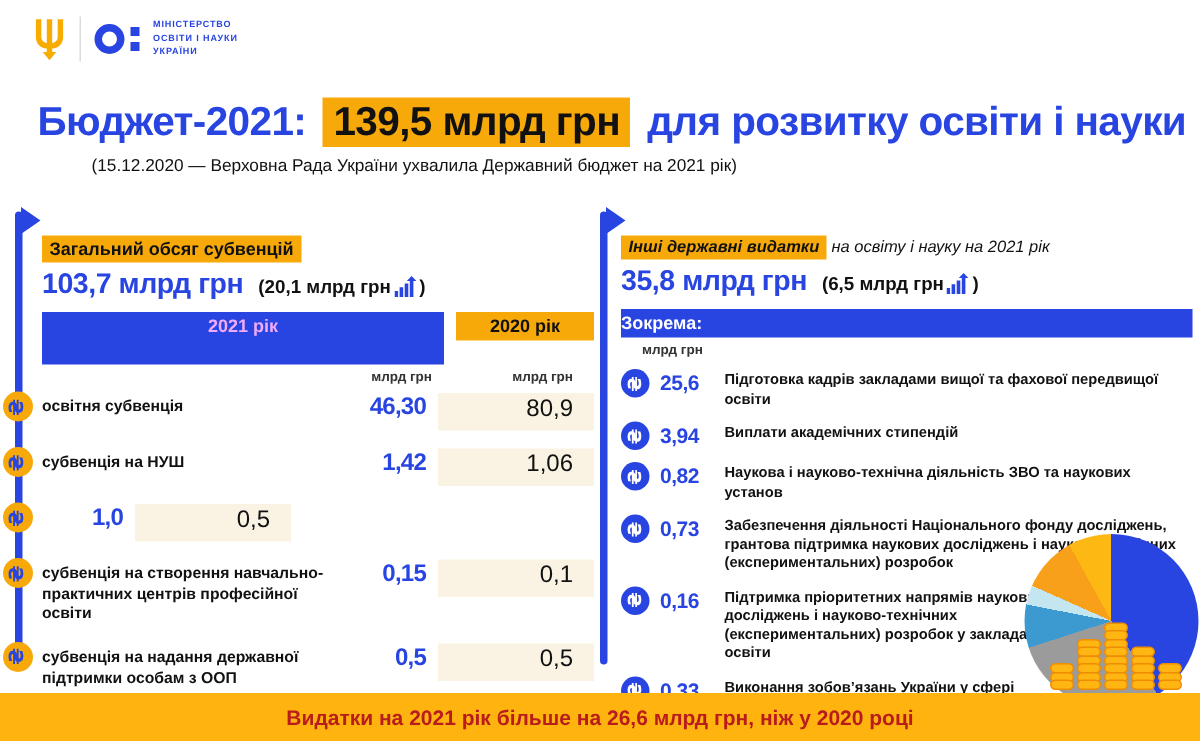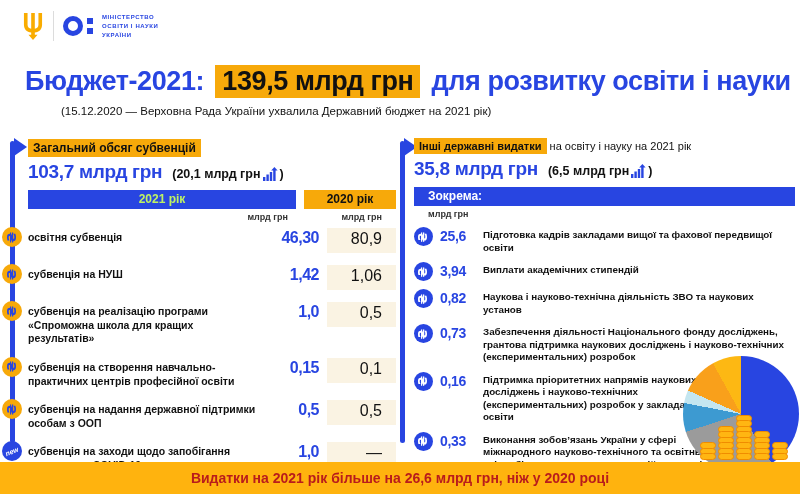--- a/index.html
+++ b/index.html
@@ -20,61 +20,61 @@
   .title { position:absolute; left:25px; top:66px; font-size:27px; font-weight:bold; letter-spacing:-0.4px; white-space:nowrap; }
   .title .blue { color:#2845E1; }
   .title .hl { background:#F7A90A; color:#111; padding:1px 7px 2px; margin:0 4px; }
   .subtitle { position:absolute; left:25px; top:105px; font-size:11.5px; color:#111;margin-left:36px; }
 
   
   .section { position:absolute; top:138px; }
   .v-line { position:absolute; left:0; top:3px; width:5px; border-radius:3px; background:#2845E1; }
   .v-arrow { position:absolute; left:4px; top:0; width:0; height:0;
              border-top:9px solid transparent; border-bottom:9px solid transparent; border-left:13px solid #2845E1; }
-  .hl-label { display:inline-block; background:#F7A90A; color:#111; font-weight:bold; font-size:12px; padding:2px 5px; }
+  .hl-label { display:inline-block; background:#F7A90A; color:#111; font-weight:bold; font-size:12px; padding:2px 5px;margin-top:19px; }
   .amount-row { display:flex; align-items:baseline; gap:10px; margin-top:4px; }
   .amount { color:#2845E1; font-weight:bold; font-size:19px; letter-spacing:-0.3px; }
   .delta { font-size:12.5px; color:#111; font-weight:bold; display:flex; align-items:center; gap:2px; }
   .unit { font-size:9px; font-weight:bold; color:#333; }
 
   
   #left-section { left:10px; width:386px; }
   #left-section .v-line { height:302px; }
   .left-content { margin-left:18px; position:relative; }
   .tbl-head { display:flex; gap:8px; margin-top:7px; }
-  .th-2021 { flex:1; background:#2845E1; color:#bef264; font-weight:bold; font-size:12px; text-align:center; height:19px; line-height:19px; }
+  .th-2021 { flex:1; background:#2845E1; color:#f0abfc; font-weight:bold; font-size:12px; text-align:center; height:35px; line-height:19px; }
   .th-2020 { width:92px; background:#F7A90A; color:#111; font-weight:bold; font-size:12px; text-align:center; height:19px; line-height:19px; }
   .tbl-units { display:flex; gap:8px; margin:3px 0 6px; }
   .tbl-units .u1 { flex:1; text-align:right; padding-right:8px; }
   .tbl-units .u2 { width:92px; text-align:right; padding-right:14px; }
   .t-row { display:flex; align-items:flex-start; position:relative; margin-bottom:12px; }
   .t-row .coin { position:absolute; left:-26px; top:-1px; }
   .t-label { flex:1; font-size:10.5px; font-weight:bold; color:#111; line-height:1.3; padding-right:6px; padding-top:3px; }
   .t-note { font-size:9.5px; font-weight:normal; color:#222; line-height:1.35; margin-top:5px; max-width:235px; }
   .v21 { width:62px; text-align:right; color:#2845E1; font-weight:bold; font-size:16px; padding-right:8px; padding-top:1px; letter-spacing:-0.5px; }
-  .v20 { width:69px; background:#FAF3E3; text-align:right; font-size:16px; color:#111; padding:2px 14px 2px 0; min-height:25px; }
+  .v20 { width:104px; background:#FAF3E3; text-align:right; font-size:16px; color:#111; padding:2px 14px 2px 0; min-height:25px; }
 
   
   .coin { width:20px; height:20px; border-radius:50%; display:flex; align-items:center; justify-content:center; }
   .coin.y { background:#F7A90A; }
   .coin.y i { color:#2845E1; }
   .coin.b { background:#2845E1; }
   .coin.b i { color:#fff; }
   .coin i { font-style:normal; font-weight:bold; font-size:13px; line-height:1;
             font-family:"DejaVu Sans", sans-serif; transform:rotate(-90deg); display:block; }
   .coin.new-badge { background:#2845E1; }
   .coin.new-badge i { transform:rotate(-22deg); font-size:7px; font-style:italic; color:#fff; font-family:"Liberation Sans",sans-serif; }
 
   
   #right-section { left:400px; width:395px; }
   #right-section .v-line { height:302px; }
   .right-content { margin-left:14px; position:relative; }
-  .r-heading { font-size:11px; color:#111; }
+  .r-heading { font-size:11px; color:#111;font-style:italic; }
   .r-heading .rest { font-weight:normal; }
-  .zokrema-bar { background:#2845E1; color:#fff; font-weight:bold; font-size:12px; height:19px; line-height:19px; padding-left:14px; margin-top:7px; }
+  .zokrema-bar { background:#2845E1; color:#fff; font-weight:bold; font-size:12px; height:19px; line-height:19px; margin-top:7px; }
   .r-unit { margin:3px 0 8px 14px; }
   .r-item { display:flex; align-items:flex-start; gap:7px; margin-bottom:8px; }
   .r-item .coin { width:19px; height:19px; flex:0 0 19px; }
   .r-item .coin i { font-size:12px; }
   .r-val { color:#2845E1; font-weight:bold; font-size:14px; min-width:36px; letter-spacing:-0.3px; padding-top:1px; }
   .r-text { font-size:9.8px; font-weight:bold; color:#111; line-height:1.28; flex:1; padding-top:2px; }
   .r-item.narrow .r-text { max-width:252px; flex:none; }
   .r-item.narrower .r-text { max-width:246px; flex:none; }
 
   
@@ -169,21 +169,20 @@
           </span>
         <div class="t-label">субвенція на НУШ</div>
         <div class="v21">1,42</div>
         <div class="v20">1,06</div>
       </div>
       
       <div class="t-row">
         <span class="coin y">
             <i>₴</i>
           </span>
-        <div class="t-label">субвенція на реалізацію програми «Спроможна школа для кращих результатів»</div>
         <div class="v21">1,0</div>
         <div class="v20">0,5</div>
       </div>
       
       <div class="t-row">
         <span class="coin y">
             <i>₴</i>
           </span>
         <div class="t-label">субвенція на створення навчально-практичних центрів професійної освіти</div>
         <div class="v21">0,15</div>

